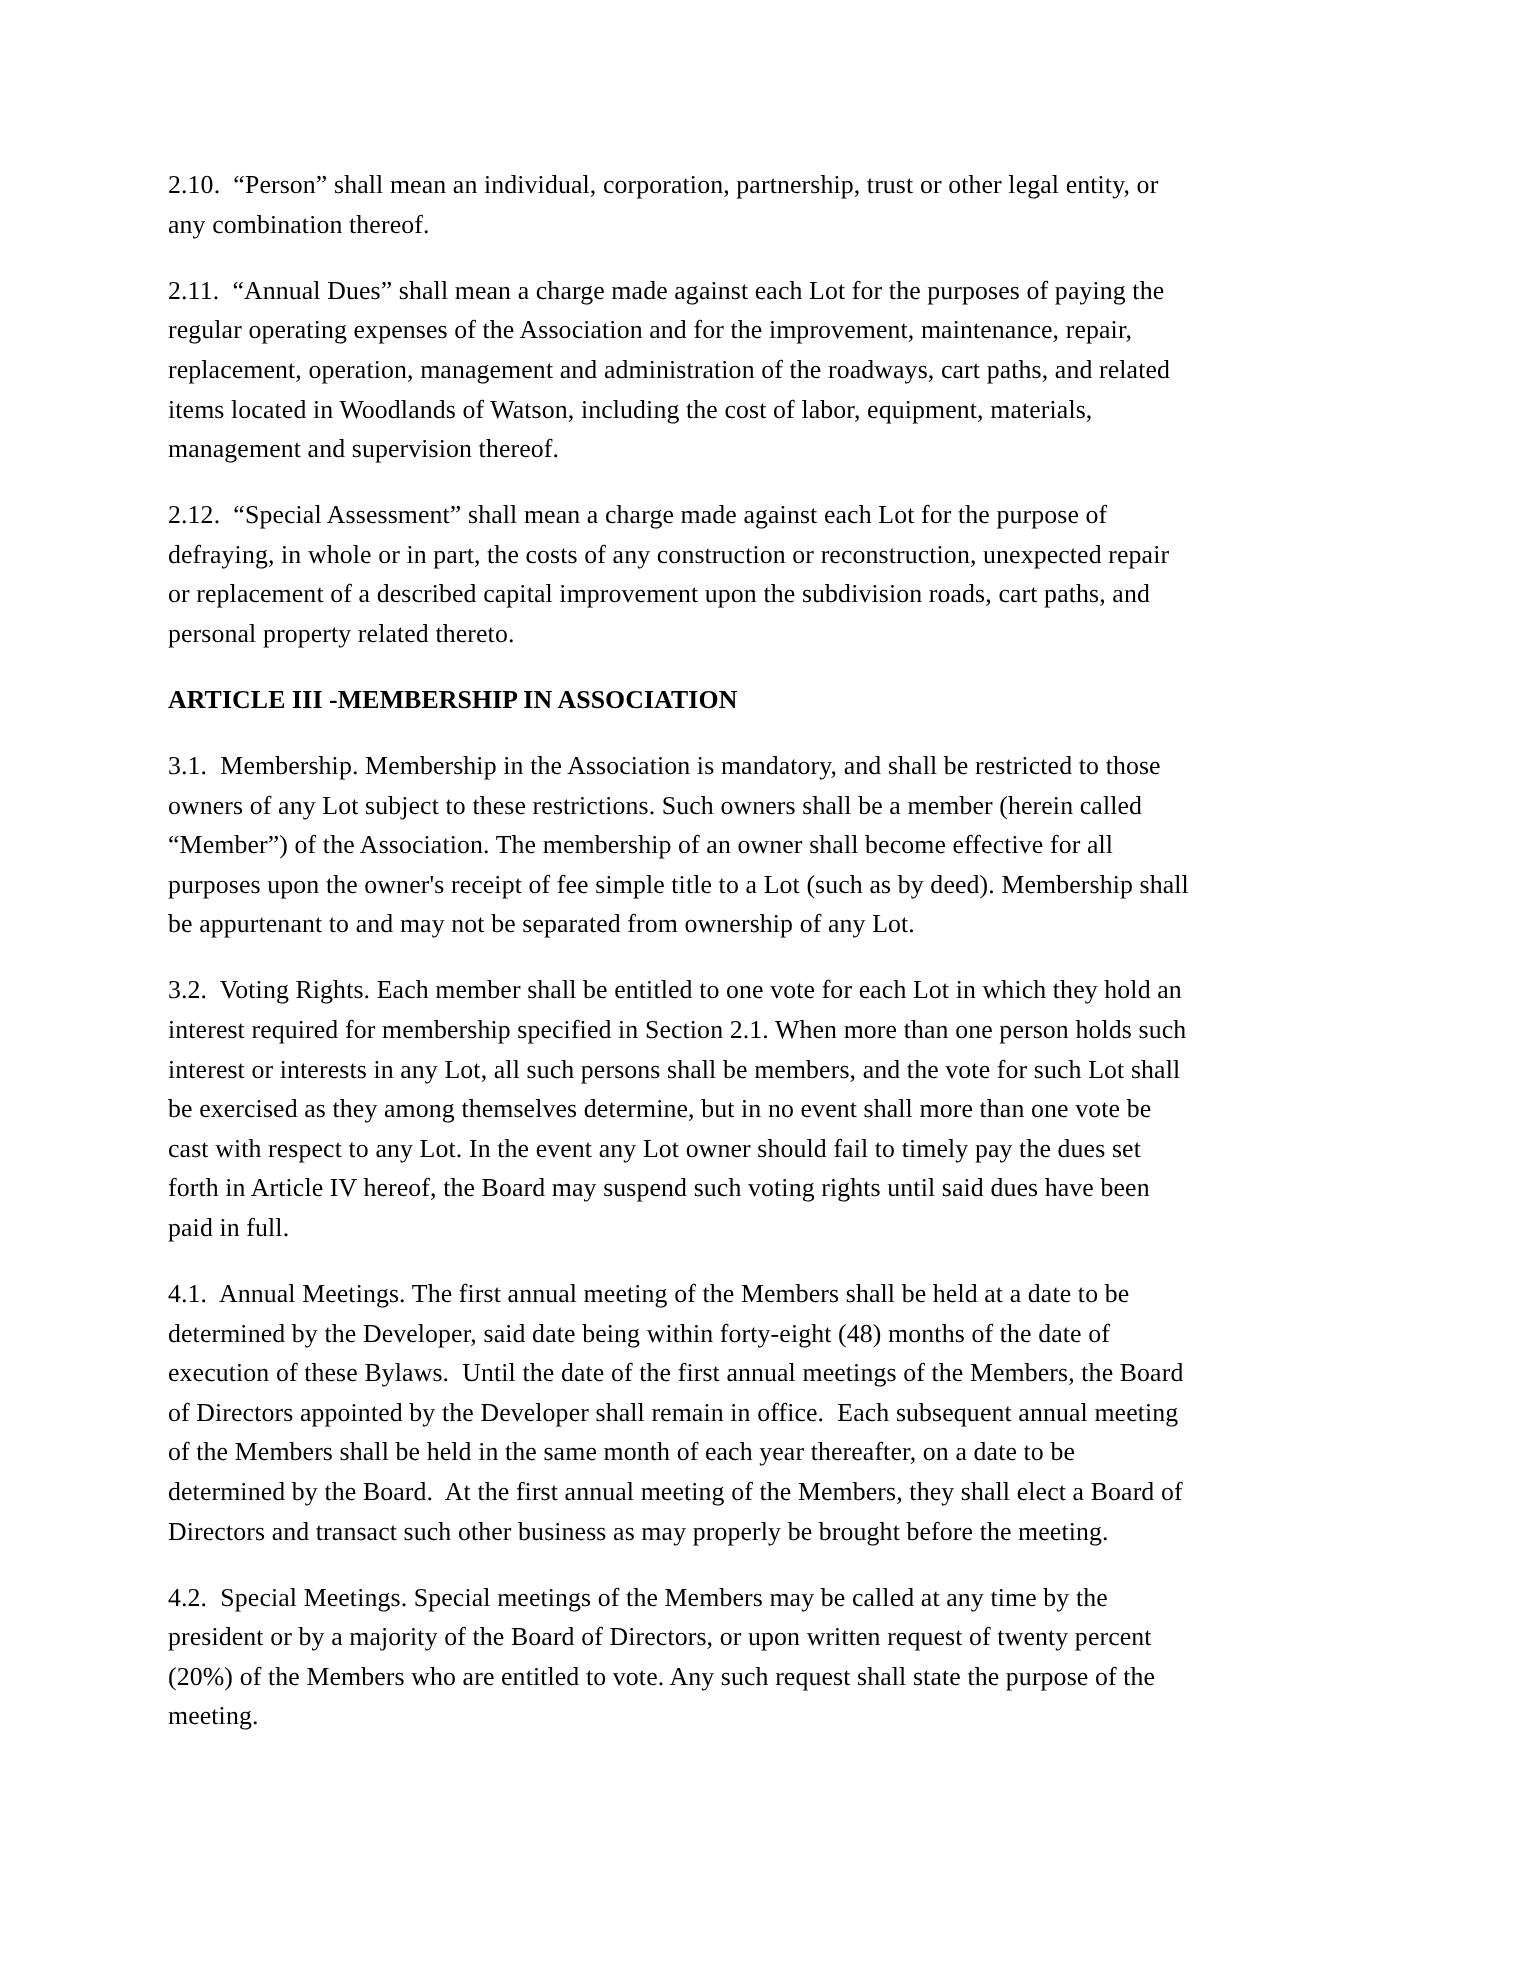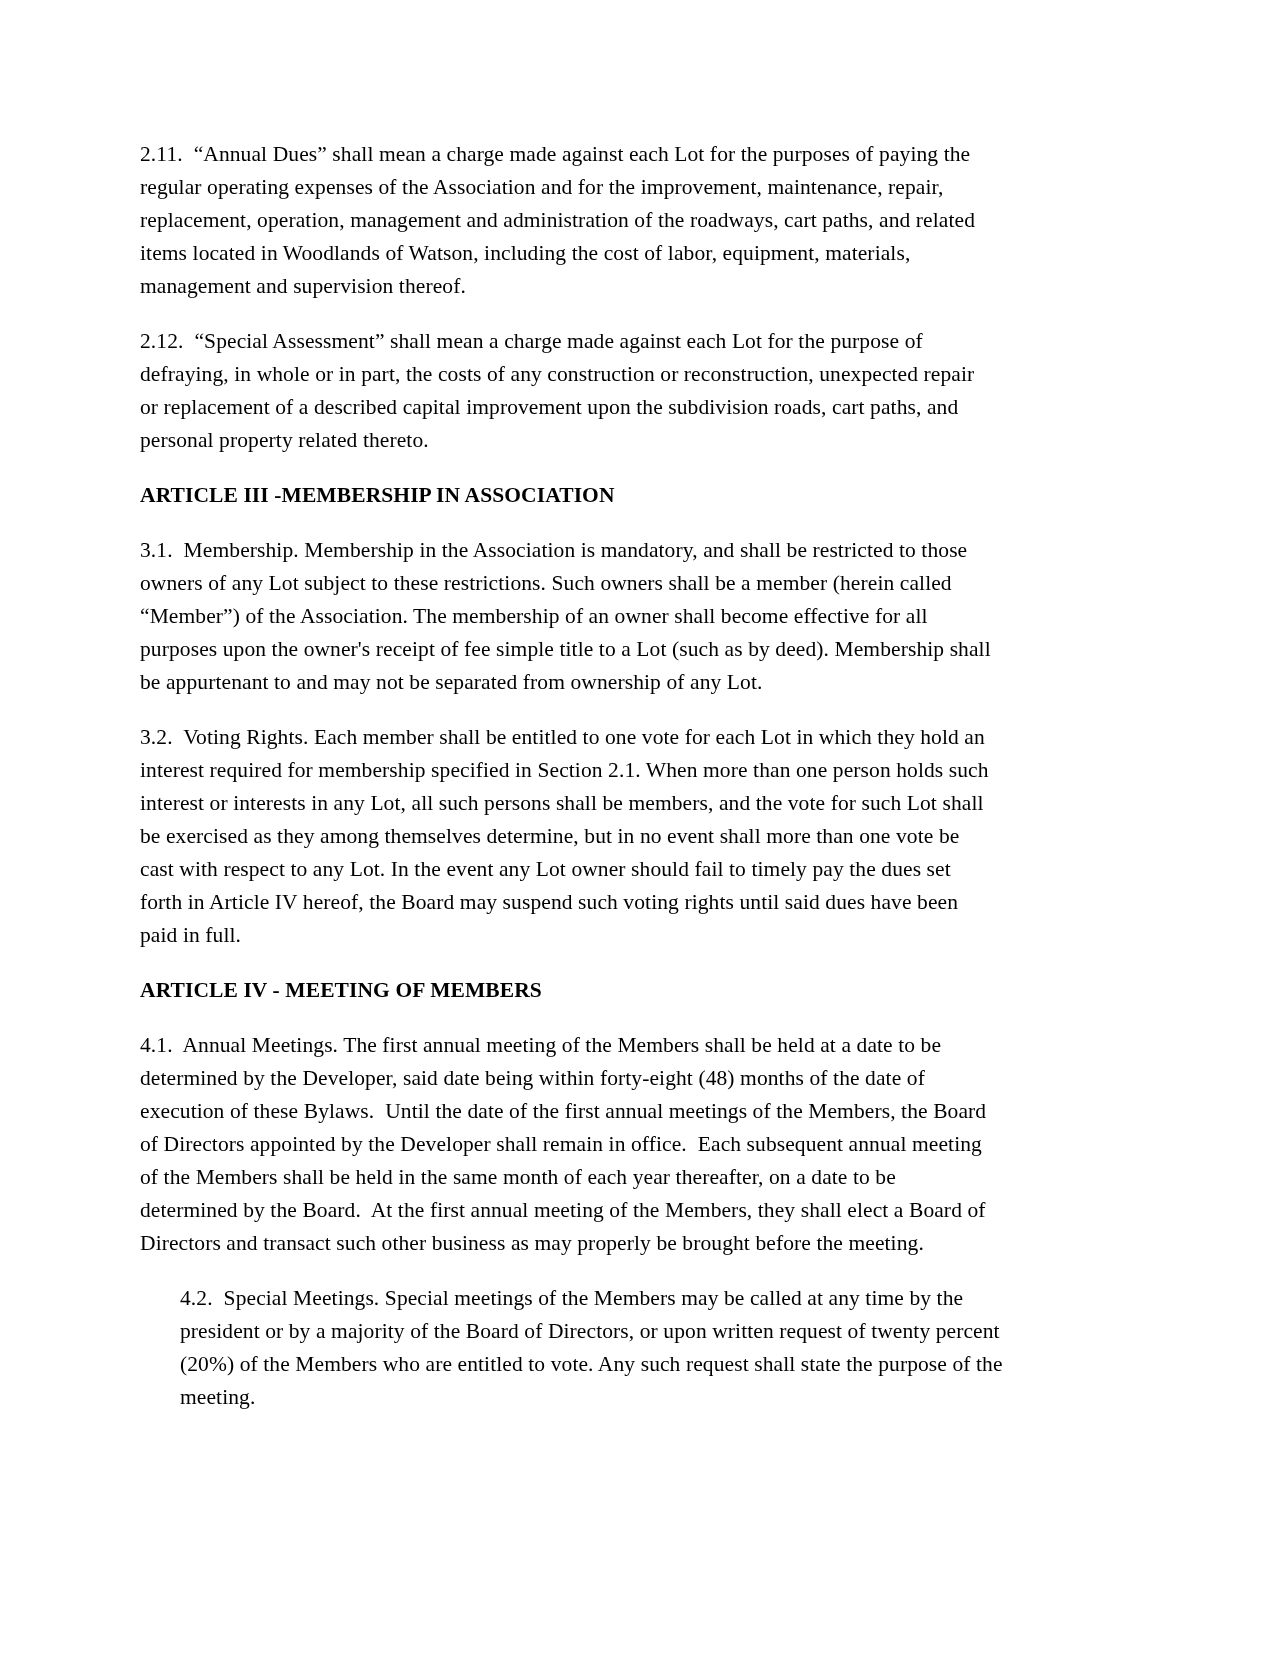--- a/index.html
+++ b/index.html
@@ -31,38 +31,39 @@
   .para {
     font-size: 21.5px;
     line-height: 33px;
     text-align: left;
     margin: 0 0 22px 0;
     white-space: pre-wrap;
     letter-spacing: 0.1px;
   }
   .para:last-child {
     margin-bottom: 0;
-    margin-left: 40px;
   }
   .heading {
     font-size: 21.5px;
     line-height: 33px;
     text-align: left;
     margin: 0 0 22px 0;
     white-space: pre-wrap;
     letter-spacing: 0.1px;
     font-weight: bold;
   }
 </style>
 </head>
 <body>
 
 <div class="page">
   <div class="doc-body">
 
+    <p class="para">2.10.  “Person” shall mean an individual, corporation, partnership, trust or other legal entity, or
+any combination thereof.</p>
 
     <p class="para">2.11.  “Annual Dues” shall mean a charge made against each Lot for the purposes of paying the
 regular operating expenses of the Association and for the improvement, maintenance, repair,
 replacement, operation, management and administration of the roadways, cart paths, and related
 items located in Woodlands of Watson, including the cost of labor, equipment, materials,
 management and supervision thereof.</p>
 
     <p class="para">2.12.  “Special Assessment” shall mean a charge made against each Lot for the purpose of
 defraying, in whole or in part, the costs of any construction or reconstruction, unexpected repair
 or replacement of a described capital improvement upon the subdivision roads, cart paths, and
@@ -77,21 +78,20 @@
 be appurtenant to and may not be separated from ownership of any Lot.</p>
 
     <p class="para">3.2.  Voting Rights. Each member shall be entitled to one vote for each Lot in which they hold an
 interest required for membership specified in Section 2.1. When more than one person holds such
 interest or interests in any Lot, all such persons shall be members, and the vote for such Lot shall
 be exercised as they among themselves determine, but in no event shall more than one vote be
 cast with respect to any Lot. In the event any Lot owner should fail to timely pay the dues set
 forth in Article IV hereof, the Board may suspend such voting rights until said dues have been
 paid in full.</p>
 
-    <p class="heading">ARTICLE IV - MEETING OF MEMBERS</p>
 
     <p class="para">4.1.  Annual Meetings. The first annual meeting of the Members shall be held at a date to be
 determined by the Developer, said date being within forty-eight (48) months of the date of
 execution of these Bylaws.  Until the date of the first annual meetings of the Members, the Board
 of Directors appointed by the Developer shall remain in office.  Each subsequent annual meeting
 of the Members shall be held in the same month of each year thereafter, on a date to be
 determined by the Board.  At the first annual meeting of the Members, they shall elect a Board of
 Directors and transact such other business as may properly be brought before the meeting.</p>
 
     <p class="para">4.2.  Special Meetings. Special meetings of the Members may be called at any time by the

